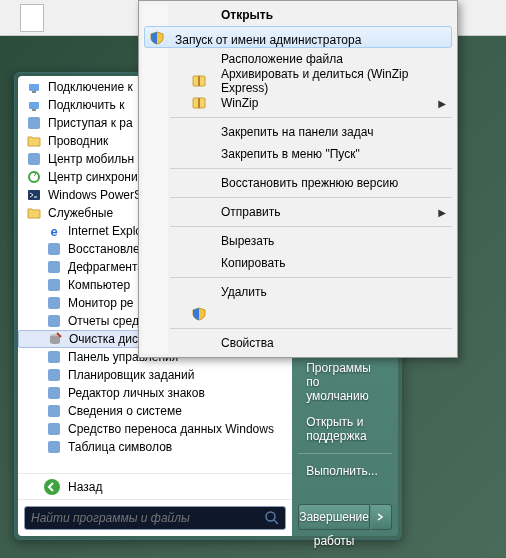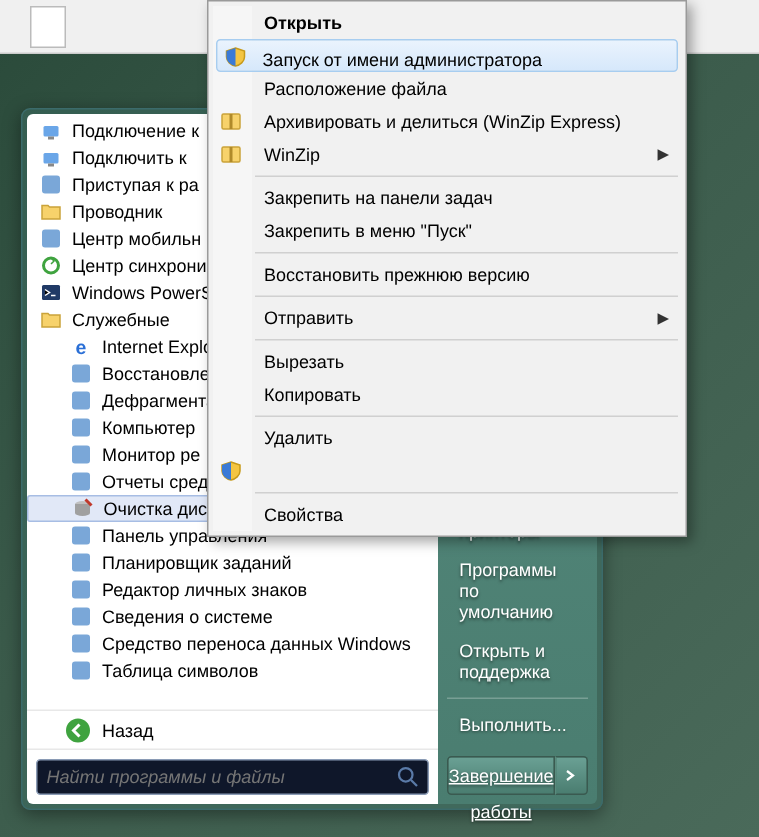--- a/index.html
+++ b/index.html
@@ -84,23 +84,22 @@
     margin: 3px 3px 3px 0;
   }
   .rp-spacer { flex: 1; }
   .rp-item {
     padding: 6px 8px; cursor: default;
     text-shadow: 0 1px 2px rgba(0,0,0,0.5);
     font-size: 12px;
   }
   .rp-sep { height:1px; background: rgba(255,255,255,0.25); margin: 4px 0; }
   .shutdown {
-    margin-top: 8px;
+    margin-top: 20px;
     display:flex;
-    text-decoration:underline;
   }
   .shutdown-btn {
     flex:1;
     background: linear-gradient(#6aa094,#4a7d70);
     border: 1px solid #3a5a50;
     color:#fff; text-align:center;
     height:26px; line-height:24px; font-size:12px;
     border-radius: 3px 0 0 3px;
     text-shadow: 0 1px 2px rgba(0,0,0,0.5);
   }
@@ -129,20 +128,21 @@
     border-left: 26px solid #f6f6f6;
     background: #f1f1f1;
   }
   .cm-item {
     position: relative;
     display:flex; align-items:center;
     height: 22px;
     padding-left: 8px;
     cursor: default;
     font-size: 12px;
+    margin-left: 45px;
   }
   .cm-item.bold .cm-lbl { font-weight: bold; }
   .cm-item.hover {
     background: linear-gradient(#eaf3fd,#d6e8fb);
     border: 1px solid #a7cdf0;
     border-radius: 3px;
     margin: 0 2px 0 -24px;
     padding-left: 30px;
     height: 22px;
     align-items: flex-end;

